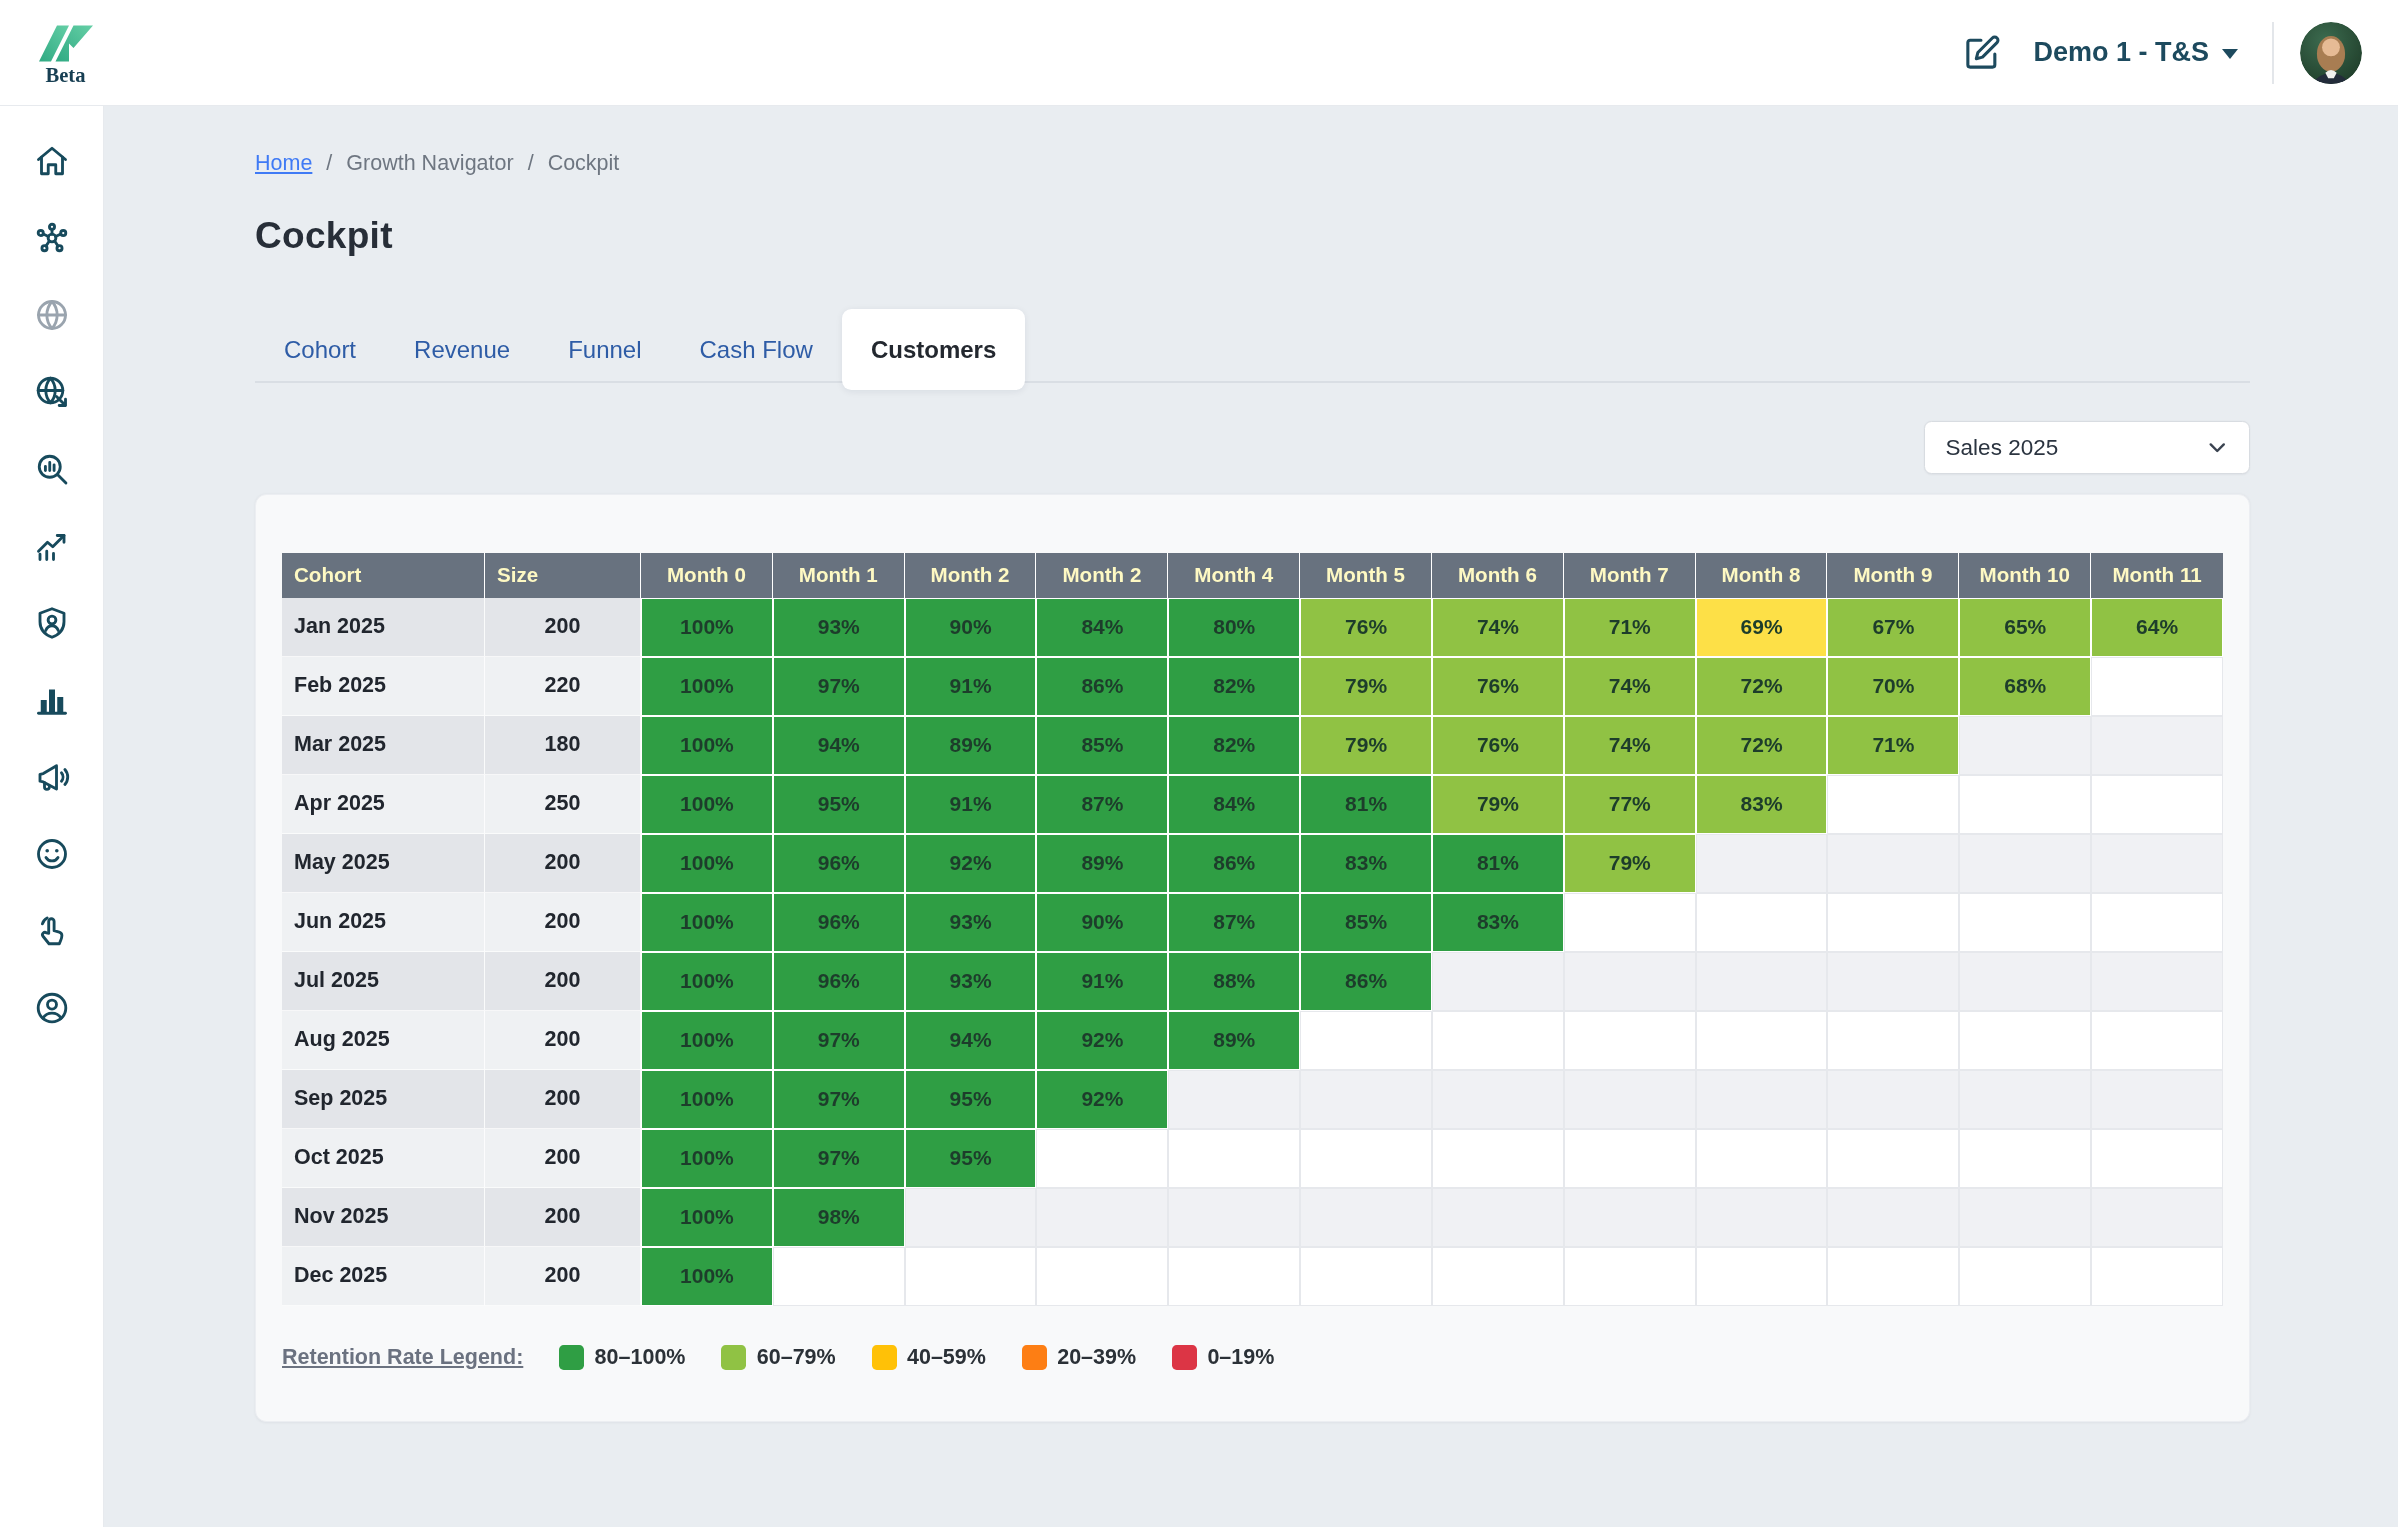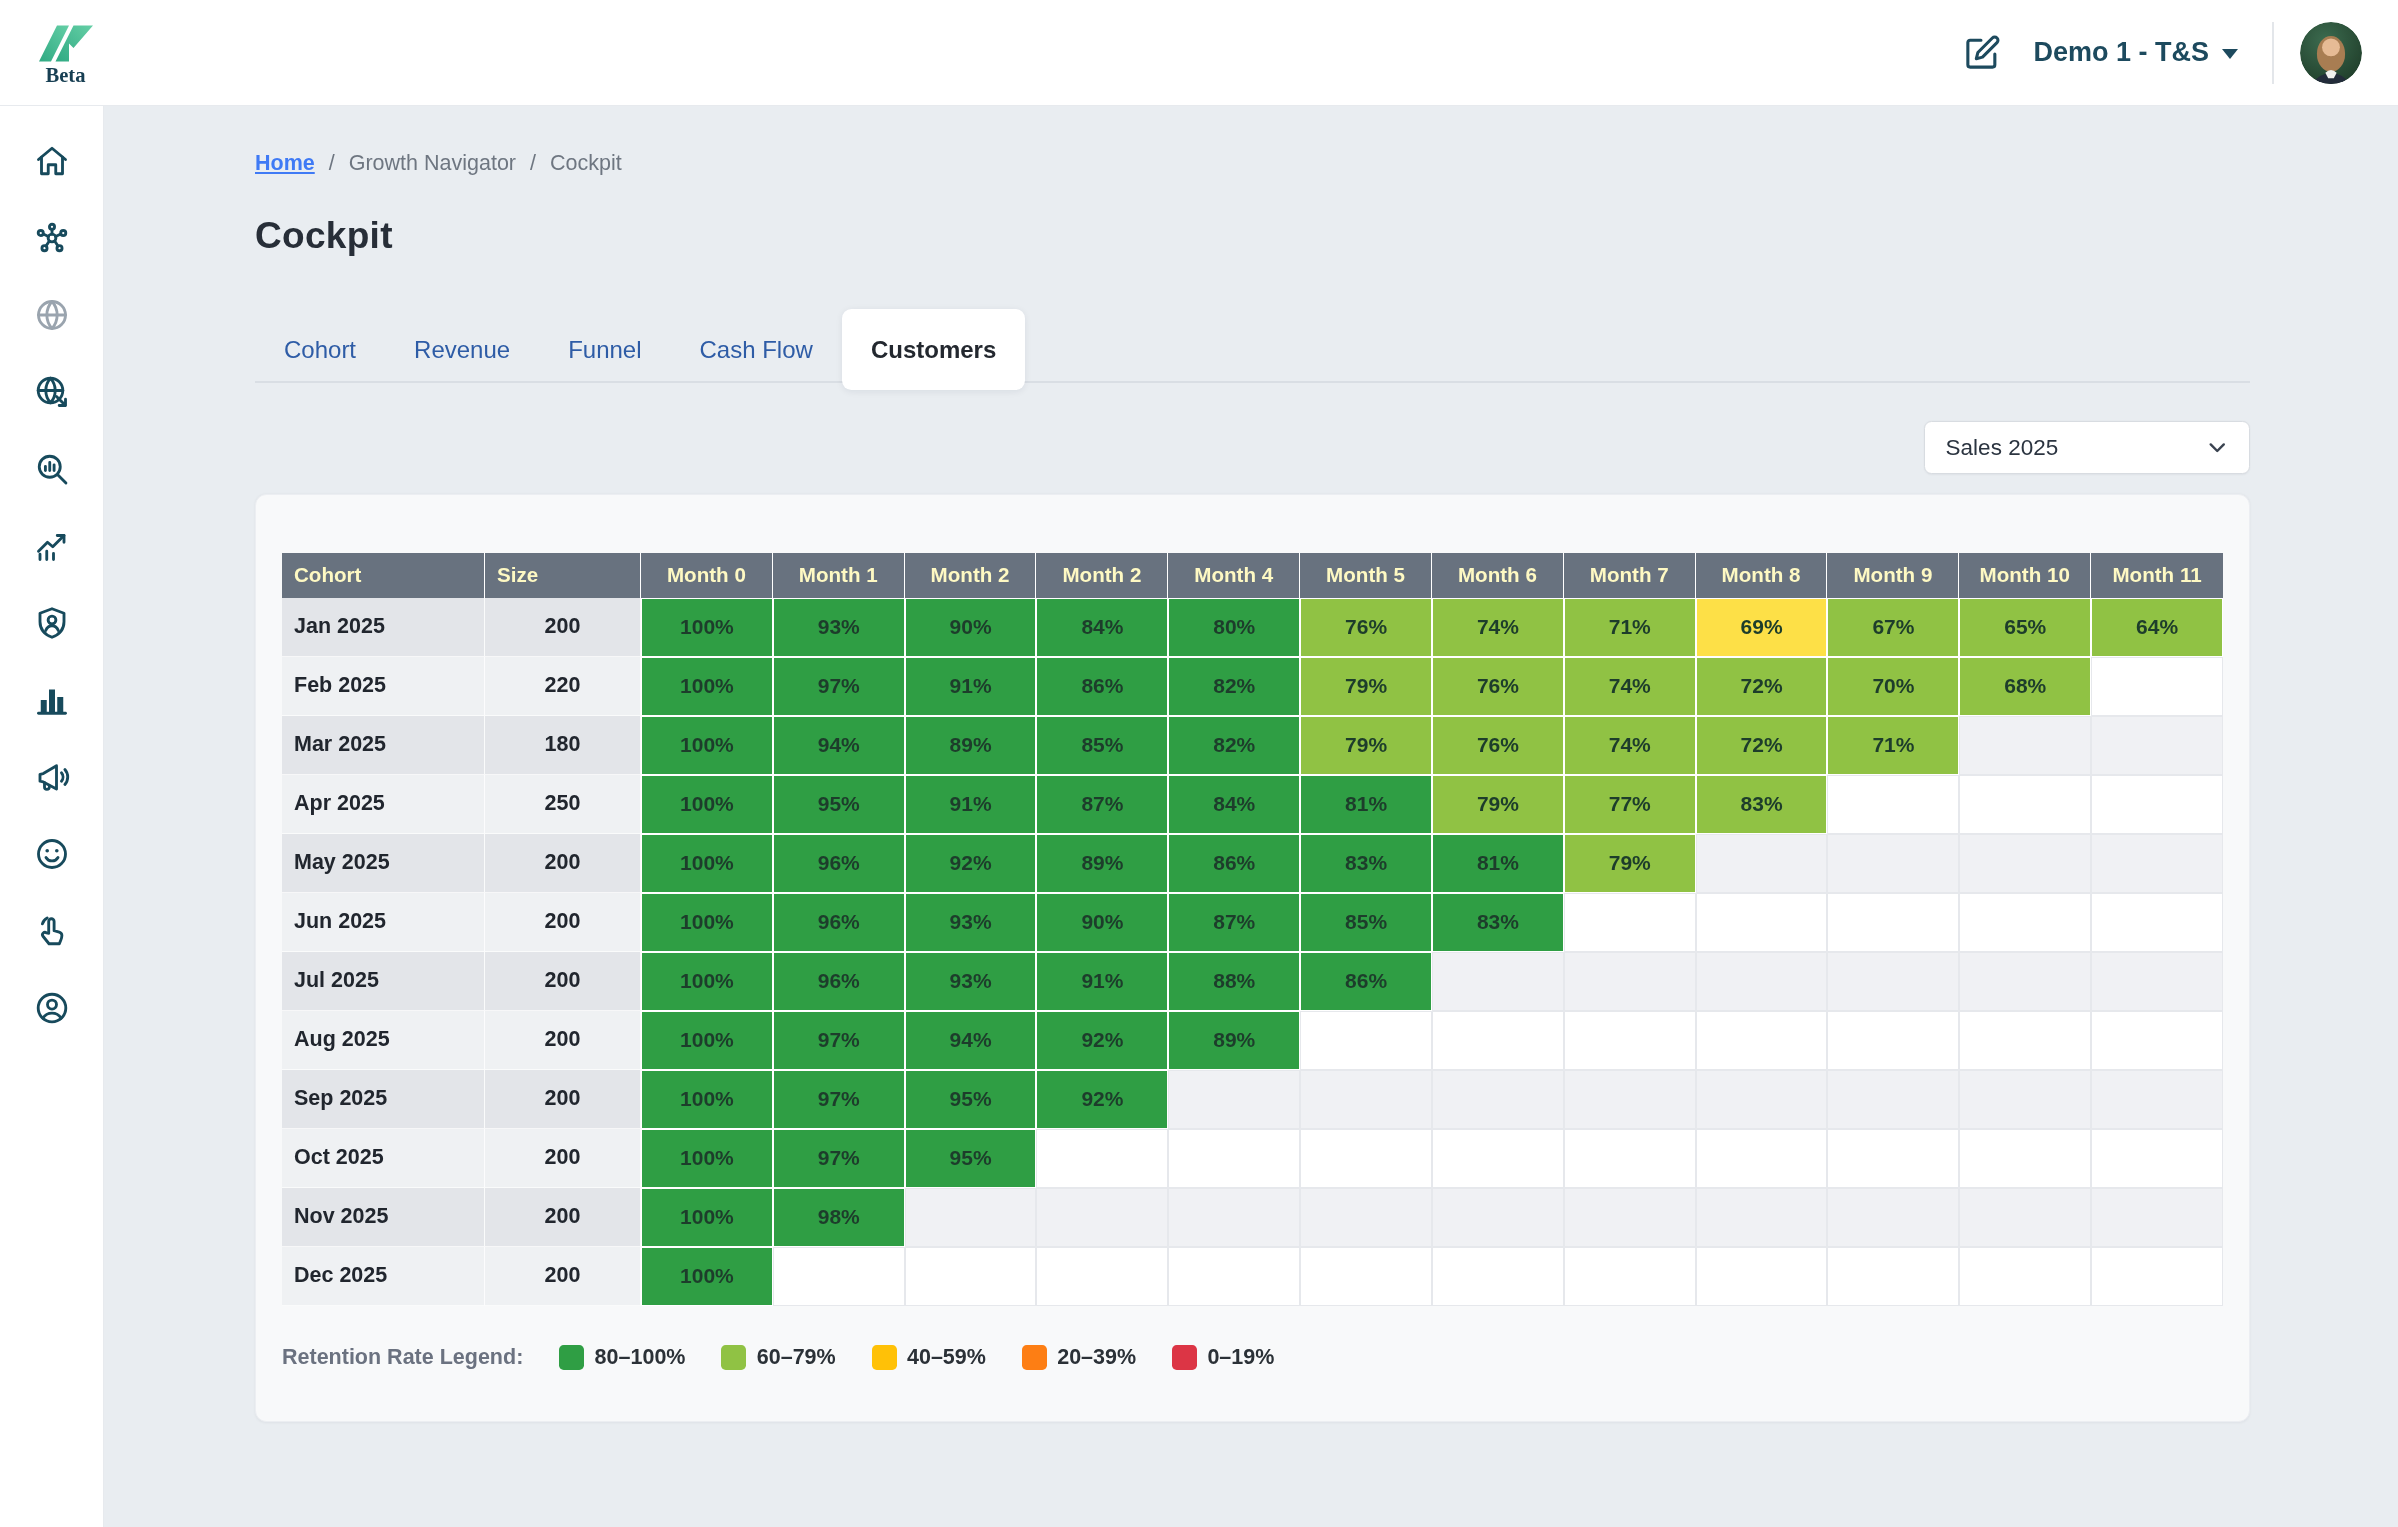--- a/index.html
+++ b/index.html
@@ -31,21 +31,21 @@
     display:flex; flex-direction:column; align-items:center; padding-top:37px; gap:41px; flex:none; }
   .side-icon { background:none; border:none; cursor:pointer; padding:0; width:36px; height:36px; display:flex; }
   .side-icon svg { width:36px; height:36px; stroke:#174a5c; fill:none; stroke-width:1.9; stroke-linecap:round; stroke-linejoin:round; }
   .side-icon.disabled svg { stroke:#9aa4ae; }
   .side-icon .fillpart { fill:#174a5c; stroke:none; }
 
   .main { flex:1; padding:45px 150px 0 151px; }
 
   
   .breadcrumb { display:flex; gap:14px; font-size:21.5px; color:#6e7681; align-items:center; }
-  .crumb-link { color:#3f7af5; text-decoration:underline; cursor:pointer;font-weight:bold; }
+  .crumb-link { color:#3f7af5; text-decoration:underline; cursor:pointer; }
   .crumb { color:#6e7681; }
   .page-title { margin-top:39px; font-size:37px; font-weight:700; letter-spacing:0.3px; color:#272e38; }
 
   
   .tab-bar { margin-top:52px; position:relative; display:flex; height:81px; align-items:stretch; }
   .tab-bar::after { content:""; position:absolute; left:0; right:0; bottom:7.5px; height:1.9px; background:#d9dee4; }
   .tab { position:relative; display:flex; align-items:center; padding:0 29px; font-size:24px; color:#2e5ca6;
     background:none; border:none; cursor:pointer; font-family:"Liberation Sans", sans-serif; }
   .tab.active { background:#fff; border-radius:9.4px; color:#23282f; font-weight:700; z-index:1;
     box-shadow:0 1.9px 7.5px rgba(20,30,50,.07); }
@@ -78,21 +78,21 @@
   .sc { display:flex; align-items:center; justify-content:center; font-size:21.5px; font-weight:700; color:#21262e;
     background:var(--label-bg); border-right:1.9px solid rgba(255,255,255,.85); border-bottom:1.9px solid rgba(255,255,255,.7); }
   .vc { display:flex; align-items:center; justify-content:center; font-size:21px; font-weight:700;
     color:#1d3d2b; border:1.9px solid #fff; }
   .ec { background:var(--empty-bg); border:0.9px solid #e6e8ec; }
   .r-gray  { --label-bg:#e3e5e9; --empty-bg:#f0f1f4; }
   .r-light { --label-bg:#eff1f3; --empty-bg:#ffffff; }
 
   
   .legend { margin-top:39px; display:flex; align-items:center; gap:36px; font-size:21.5px; }
-  .legend-label { font-weight:700; color:#6b7280; }
+  .legend-label { font-weight:700; color:#6b7280;text-decoration:underline; }
   .legend-item { display:flex; align-items:center; gap:10.3px; color:#2b3137; font-weight:600; }
   .swatch { width:25px; height:25px; border-radius:4.7px; }
 </style>
 </head>
 <body>
 
 <header class="topbar">
   <div class="brand">
     <svg class="brand-mark" viewBox="0 0 80 60">
       <defs>

